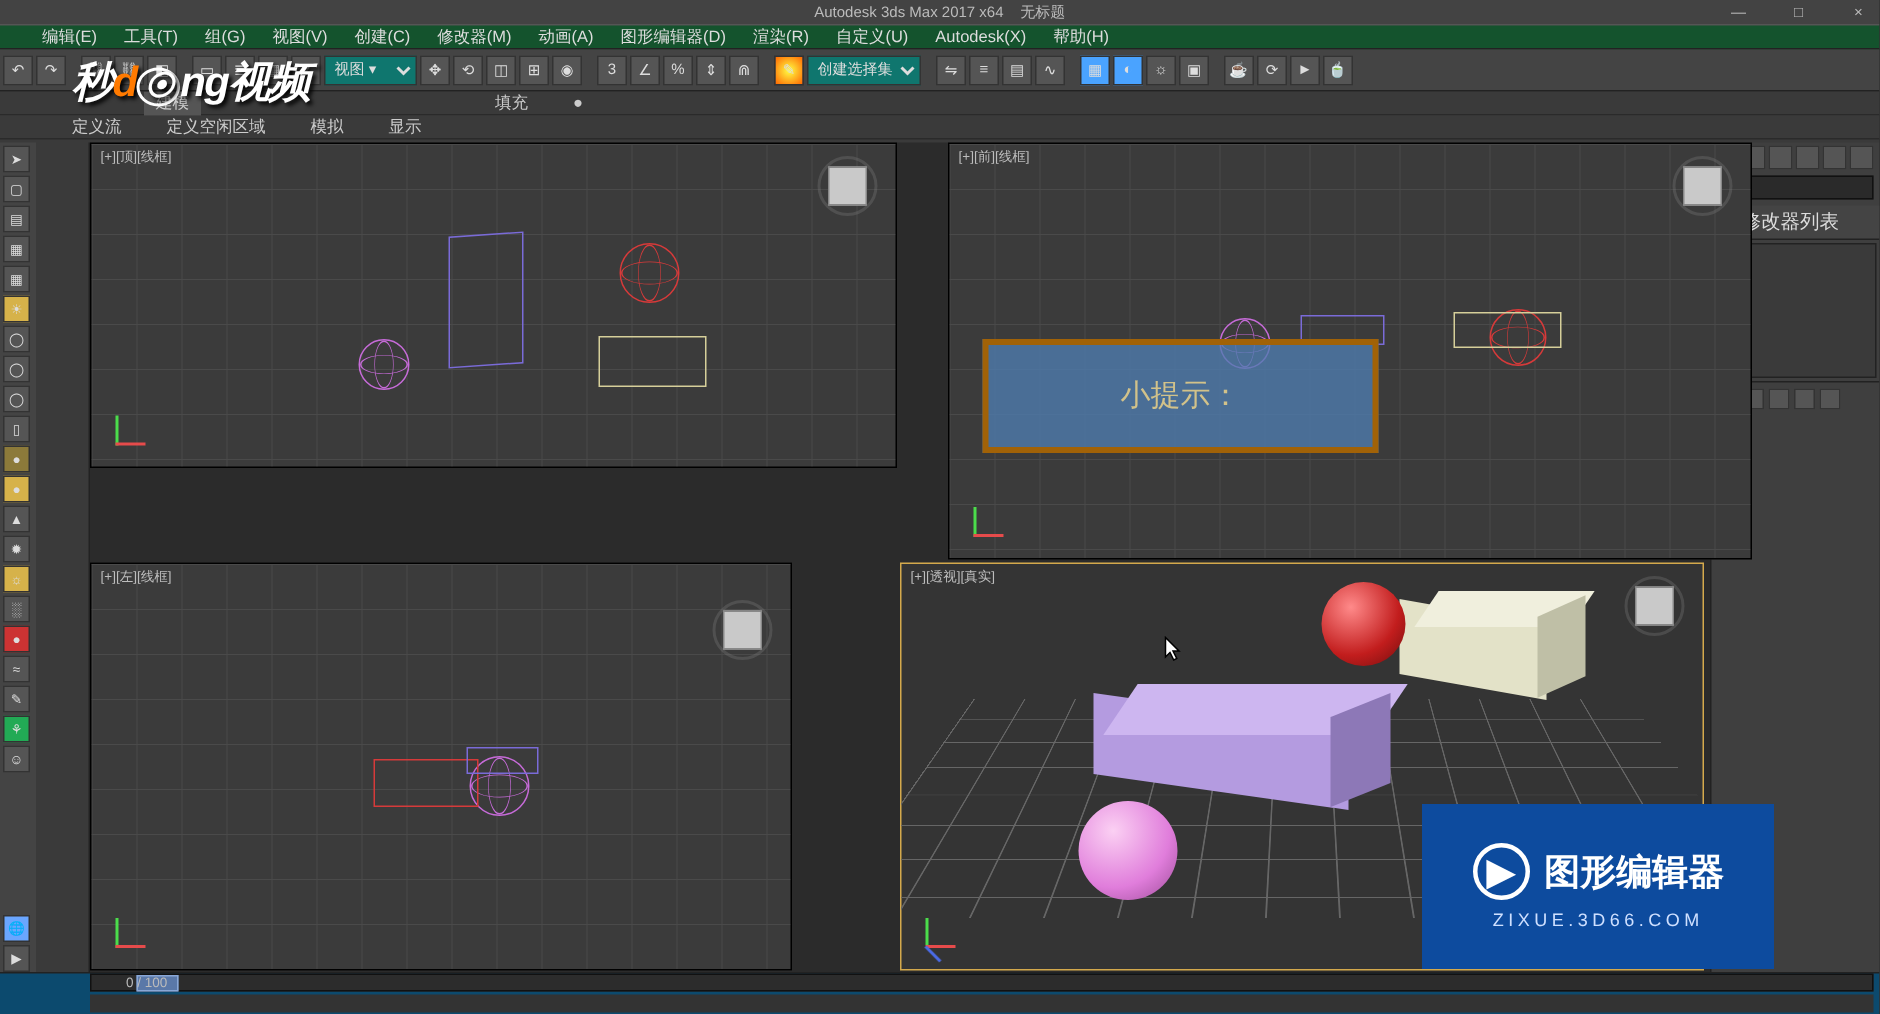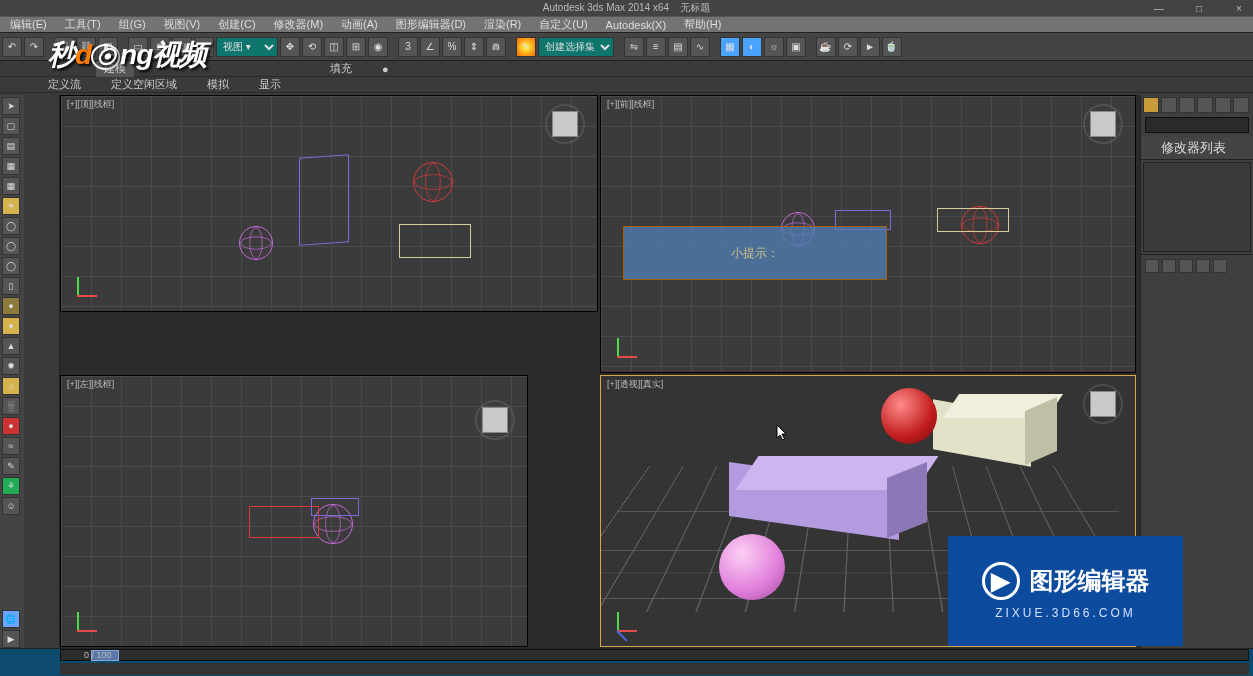--- a/index.html
+++ b/index.html
@@ -5,21 +5,21 @@
 * { margin: 0; padding: 0; box-sizing: border-box; font-family: "Microsoft YaHei", Arial, sans-serif; }
 body { width: 1253px; height: 676px; background: #3a3a3a; color: #cccccc; overflow: hidden; font-size: 11px; position: relative; }
 
 
 .title-bar { height: 16px; background: #434343; display: flex; align-items: center; justify-content: space-between; padding: 0 4px; font-size: 10px; color: #bbb; }
 .title-bar .center { position: absolute; left: 50%; transform: translateX(-50%); }
 .title-bar .right { display: flex; gap: 20px; }
 .win-btn { width: 20px; text-align: center; cursor: pointer; }
 
 
-.menu-bar { height: 17px; background: #737373; display: flex; align-items: center; padding-left: 2px; gap: 2px; font-size: 11px; border-top: 1px solid #555; border-bottom: 1px solid #222; }
+.menu-bar { height: 17px; background: #14532d; display: flex; align-items: center; padding-left: 20px; gap: 2px; font-size: 11px; border-top: 1px solid #555; border-bottom: 1px solid #222; }
 .menu-bar > span { padding: 1px 8px; color: #ddd; cursor: pointer; }
 
 
 .main-toolbar { height: 28px; background: #444444; border-bottom: 1px solid #222; display: flex; align-items: center; padding-left: 2px; gap: 2px; position: relative; }
 .tb-btn { width: 20px; height: 20px; background: #555; border: 1px solid #333; display: inline-flex; align-items: center; justify-content: center; font-size: 10px; color: #ddd; }
 .tb-sep { width: 6px; }
 .tb-dropdown { height: 20px; background: #0f766e; border: 1px solid #333; color: #ddd; font-size: 10px; padding: 0 2px; }
 
 
 .logo-wm { position: absolute; left: 48px; top: 36px; font-size: 28px; font-weight: bold; color: #fff; text-shadow: 2px 2px 3px #000; z-index: 50; letter-spacing: -1px; font-style: italic; }
@@ -72,22 +72,22 @@
   background-size:40px 40px;
 }
 
 
 .view-cube { position:absolute; right:12px; top:8px; width:40px; height:40px; }
 .view-cube .cube { width:26px; height:26px; background:#c9c9c9; border:1px solid #888; margin:7px; }
 .view-cube .ring { position:absolute; inset:0; border:2px solid #777; border-radius:50%; opacity:.35; }
 
 
 .tip-box {
-  position:absolute; background:rgba(78,124,176,0.78); border:1px solid #a16207;
-  padding:14px 28px; color:#d2c28a; font-size:12px; line-height:2.0; text-align:center;
+  position:absolute; background:rgba(78,124,176,0.78); border:4px solid #a16207;
+  padding:14px 28px; color:#d2c28a; font-size:20px; line-height:2.0; text-align:center;
 }
 
 
 .right-panel { width: 113px; background: #3f3f3f; border-left: 1px solid #222; display:flex; flex-direction:column; }
 .rp-tabs { height: 18px; display:flex; gap:2px; padding:2px; }
 .rp-tabs .t { width:16px; height:16px; background:#555; border:1px solid #333; }
 .rp-tabs .t.sel { background:#c79a3a; }
 .rp-name { margin:4px; height:16px; background:#2a2a2a; border:1px solid #111; }
 .rp-label { padding:2px 20px; font-size:13px; background:#444; color:#ddd; border-bottom:1px solid #222;}
 .rp-list { margin:2px; height:90px; background:#3a3a3a; border:1px solid #222; }
@@ -111,21 +111,21 @@
 
 .tb-colored { background: radial-gradient(circle,#ff4,#f60); }
 .tb-blue { background:#4aa3ff; }
 </style>
 </head>
 <body>
 
 <div class="title-bar">
   <span></span>
   <span class="center">
-    <span>Autodesk 3ds Max  2014 x64</span>
+    <span>Autodesk 3ds Max  2017 x64</span>
     &nbsp;&nbsp;
     <span>无标题</span>
   </span>
   <span class="right">
     <span class="win-btn">—</span>
     <span class="win-btn">□</span>
     <span class="win-btn">×</span>
   </span>
 </div>
 
@@ -253,21 +253,21 @@
       <div class="wf-sphere" style="left:178px;top:130px;width:34px;height:34px;border-color:#c66bd8;color:#c66bd8"></div>
       <div class="wf-sphere" style="left:352px;top:66px;width:40px;height:40px;border-color:#d63a3a;"></div>
       <div class="wf-rect" style="left:338px;top:128px;width:72px;height:34px;border-color:#d6cf9a"></div>
       <div class="wf-rect" style="left:238px;top:60px;width:50px;height:88px;border-color:#7a6bd8;transform:skewY(-4deg)"></div>
       <div class="axis-gizmo">
           <div class="y"></div>
           <div class="x"></div>
         </div>
     </div>
 
-    <div class="vp" style="left:540px;top:0;width:536px;height:278px">
+    <div class="vp" style="left:572px;top:0;width:536px;height:278px">
       <div class="grid-bg"></div>
       <span class="vp-label">[+][前][线框]</span>
       <div class="view-cube">
           <div class="ring"></div>
           <div class="cube"></div>
         </div>
       <div class="wf-sphere" style="left:180px;top:116px;width:34px;height:34px;border-color:#c66bd8"></div>
       <div class="wf-sphere" style="left:360px;top:110px;width:38px;height:38px;border-color:#d63a3a"></div>
       <div class="wf-rect" style="left:336px;top:112px;width:72px;height:24px;border-color:#d6cf9a"></div>
       <div class="wf-rect" style="left:234px;top:114px;width:56px;height:20px;border-color:#7a6bd8"></div>

